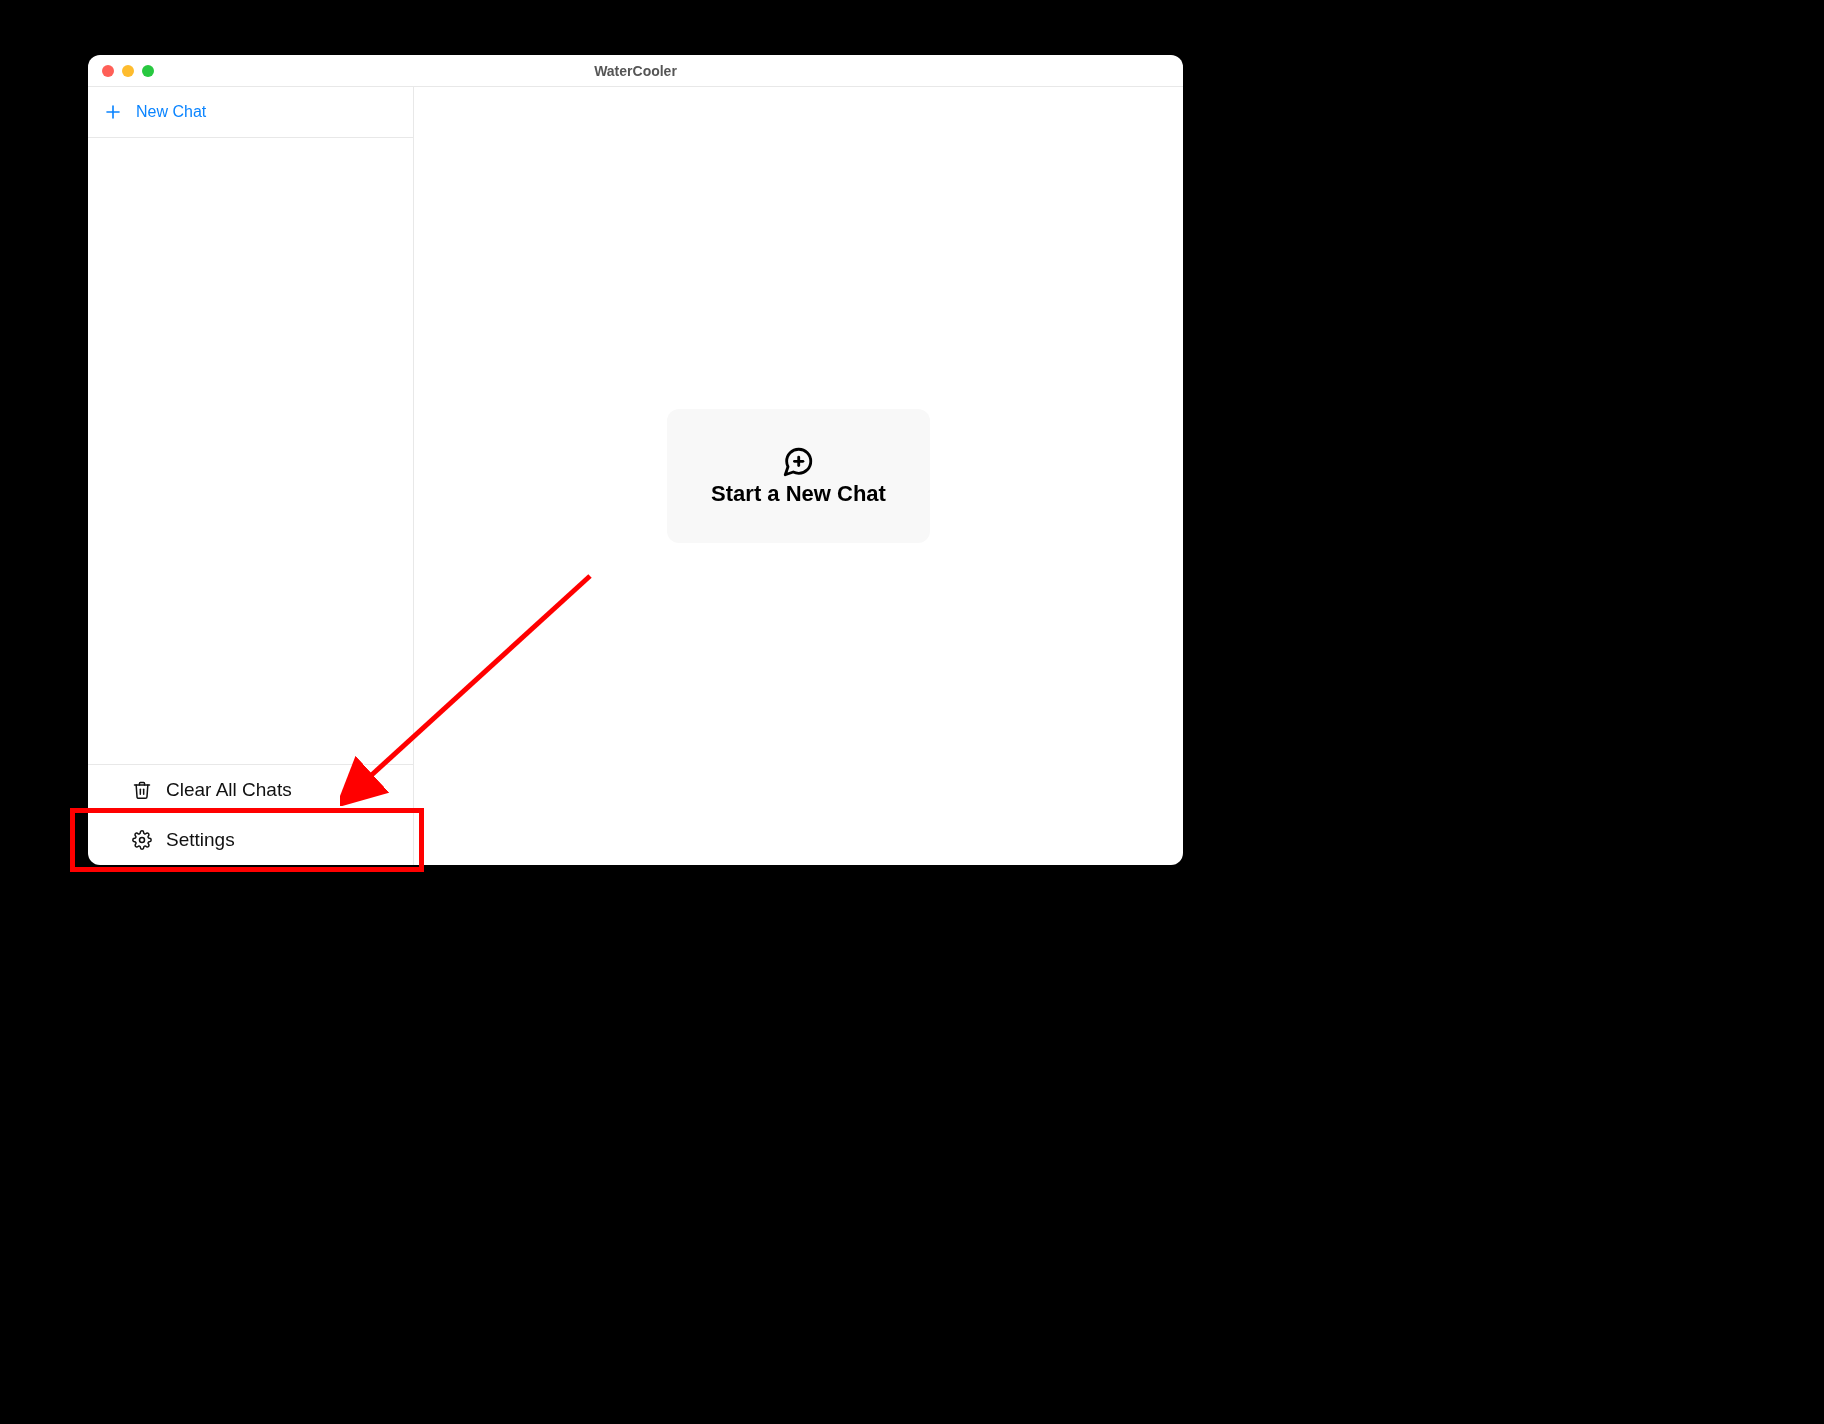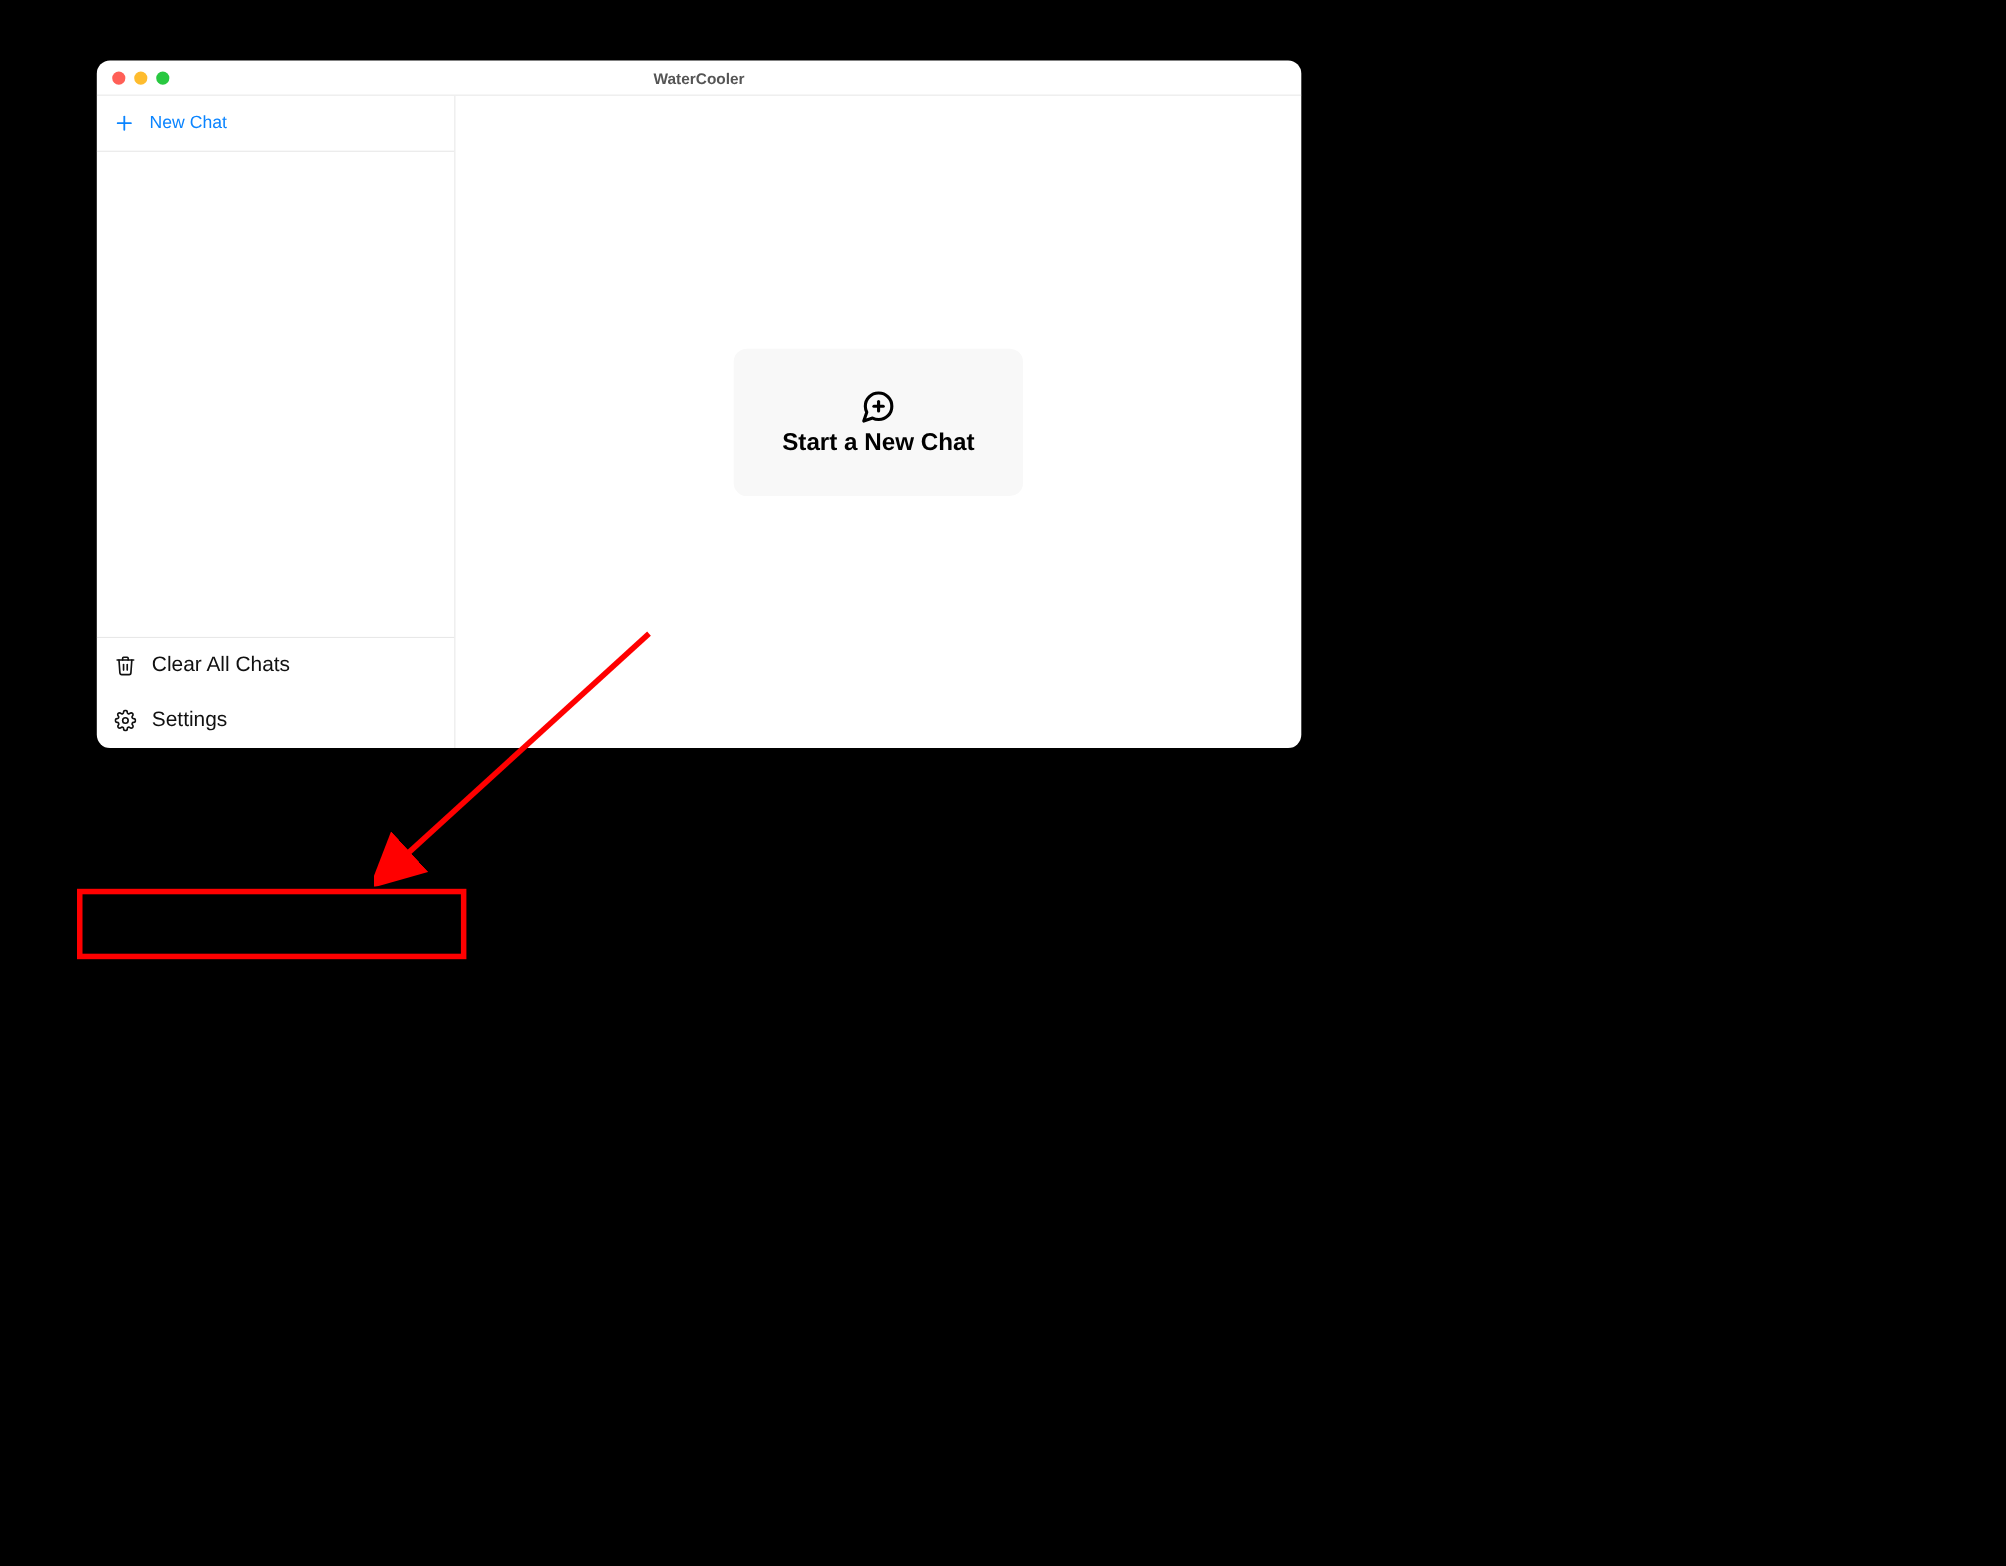--- a/index.html
+++ b/index.html
@@ -12,21 +12,21 @@
       width: 1824px;
       height: 1424px;
       font-family: -apple-system, BlinkMacSystemFont, "Segoe UI", Helvetica, Arial, sans-serif;
       position: relative;
     }
     .window {
       position: absolute;
       top: 55px;
       left: 88px;
       width: 1095px;
-      height: 625px;
+      height: 810px;
       background: #fff;
       border-radius: 12px;
       box-shadow: 0 20px 60px rgba(0,0,0,0.5);
       display: flex;
       flex-direction: column;
       overflow: hidden;
       justify-content: flex-end;
     }
     .titlebar {
       height: 32px;
@@ -86,20 +86,21 @@
     .new-chat-label {
       color: #0a84ff;
       font-size: 16px;
       font-weight: 400;
     }
     .chat-list {
       flex: 1;
     }
     .sidebar-footer {
       border-top: 1px solid #e8e8e8;
+      padding-left: 28px;
     }
     .footer-item {
       display: flex;
       align-items: center;
       gap: 14px;
       padding: 14px 16px;
       cursor: pointer;
       font-size: 19px;
       color: #111;
     }

